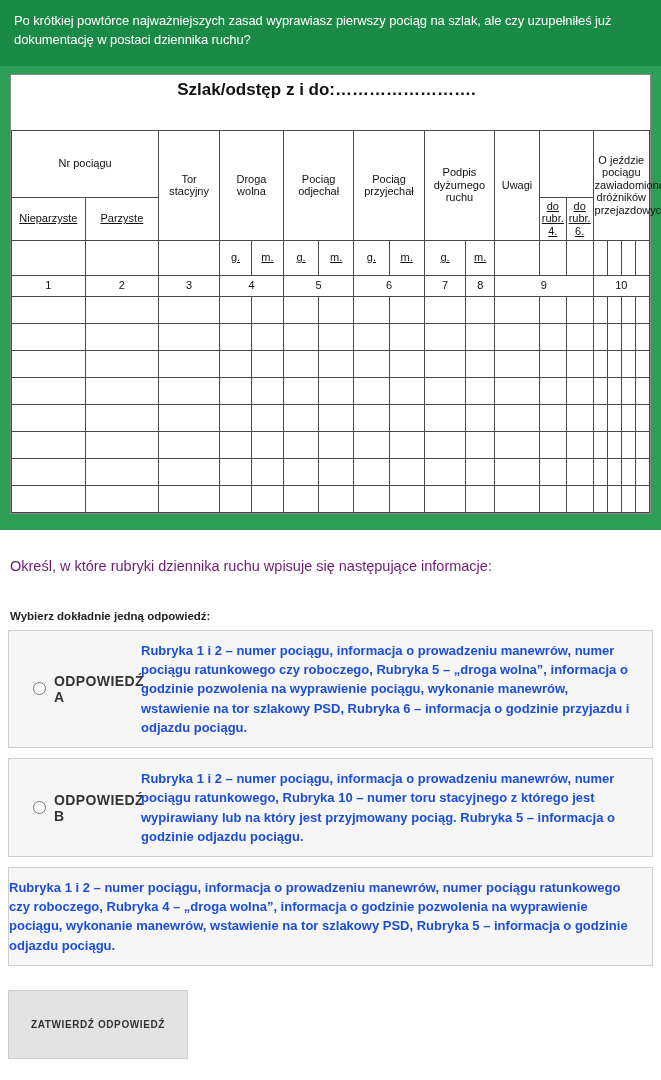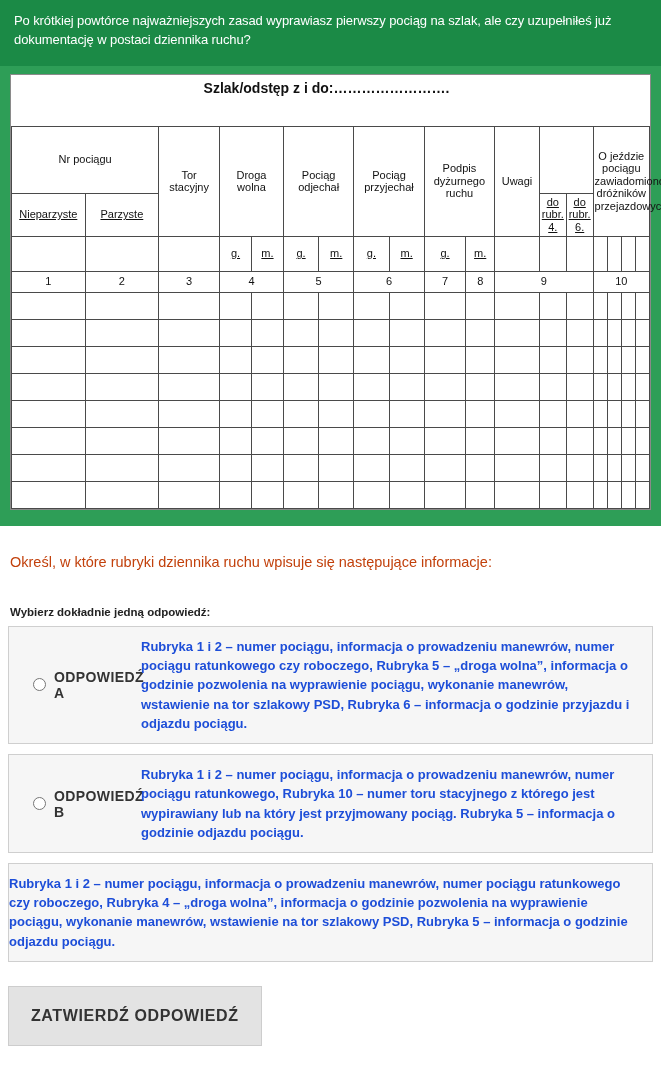--- a/index.html
+++ b/index.html
@@ -34,21 +34,21 @@
     background: #2e9e57;
     padding: 8px 10px 6px 10px;
   }
   .journal-frame {
     background: #ffffff;
     border: 1px solid #8a8a8a;
     padding: 0;
   }
   .journal-title {
     text-align: center;
-    font-size: 14px;
+    font-size: 17px;
     font-weight: bold;
     color: #111;
     padding: 5px 8px 5px 0;
     background: #ffffff;
     border-bottom: 1px solid #ffffff;
   }
   table.journal {
     border-collapse: collapse;
     width: 100%;
     table-layout: fixed;
@@ -68,21 +68,21 @@
   .hdr-main td { height: 62px; }
   .hdr-sub td { height: 30px; text-decoration: underline; }
   .hdr-num td { height: 16px; font-size: 11px; }
   .blank-row td { height: 22px; }
   .small { font-size: 10.5px; }
   .tiny { font-size: 9.5px; line-height: 1.1; }
 
   
   .prompt {
     font-size: 14.5px;
-    color: #c2410c;
+    color: #701a75;
     padding: 26px 10px 0 10px;
     line-height: 1.4;
   }
   .choose-line {
     font-size: 11.5px;
     font-weight: bold;
     color: #222;
     padding: 34px 20px 8px 10px;
   }
 
@@ -135,24 +135,24 @@
 
   
   .submit-wrap {
     padding: 14px 8px 20px 8px;
   }
   .submit-btn {
     display: inline-block;
     background: #e3e3e3;
     border: 1px solid #cdcdcd;
     color: #333;
-    font-size: 16px;
+    font-size: 10px;
     font-weight: bold;
     letter-spacing: 0.6px;
-    padding: 20px 22px;
+    padding: 28px 22px;
     cursor: pointer;
     text-transform: uppercase;
   }
 </style>
 </head>
 <body>
 
 <div class="question-banner">
   <span>Po krótkiej powtórce najważniejszych zasad wyprawiasz pierwszy pociąg na szlak, ale czy uzupełniłeś już dokumentację w postaci dziennika ruchu?</span>
 </div>

